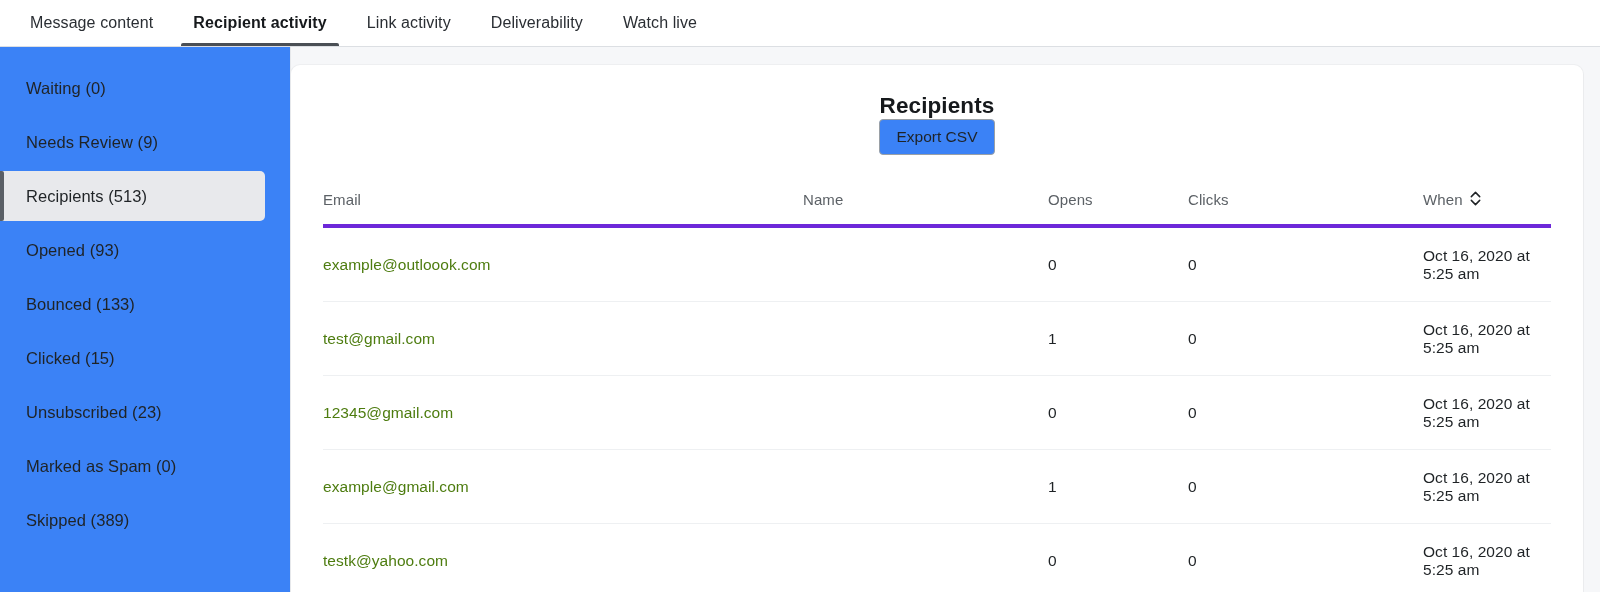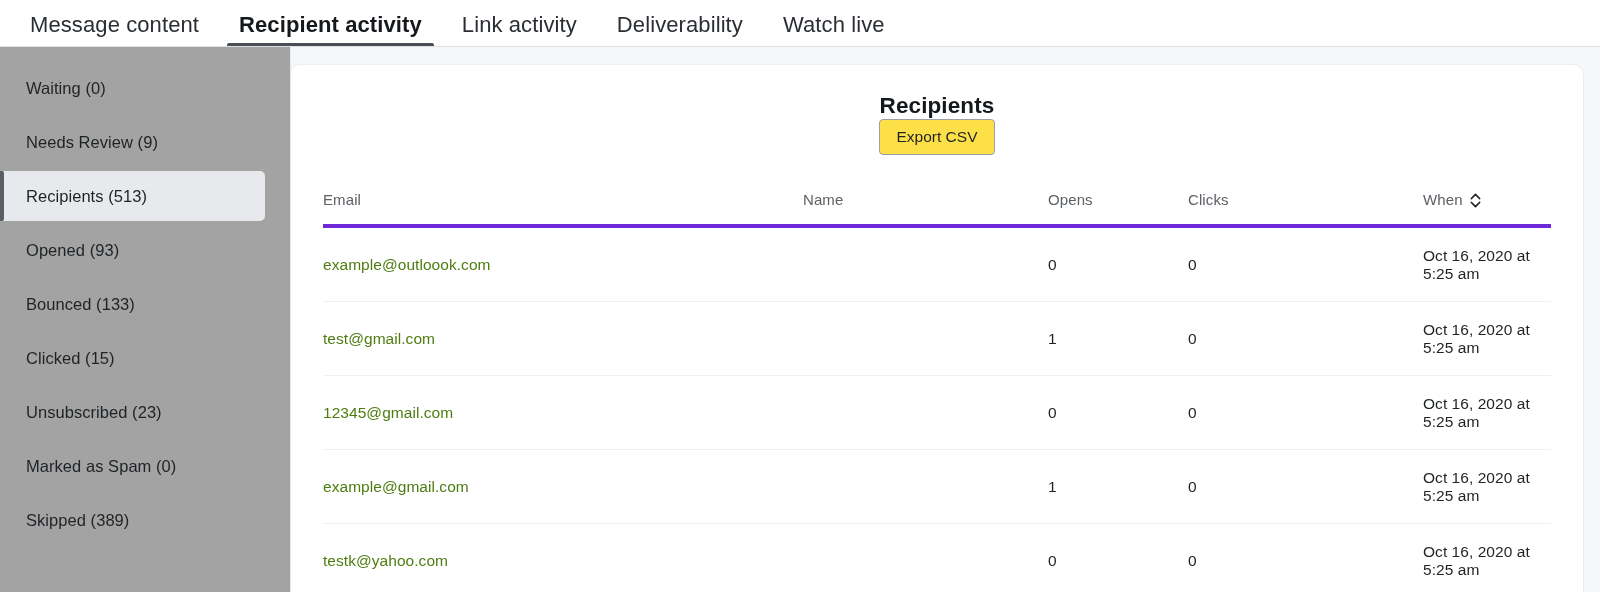--- a/index.html
+++ b/index.html
@@ -25,23 +25,23 @@
     display: flex;
     align-items: flex-start;
     padding-left: 10px;
     position: relative;
   }
 
   .tab {
     position: relative;
     height: 46px;
     display: flex;
-    align-items: flex-start;
+    align-items: center;
     padding: 12px 20px;
-    font-size: 22px;
+    font-size: 16px;
     color: #2a2e33;
     letter-spacing: 0.1px;
     cursor: pointer;
     white-space: nowrap;
   }
 
   .tab.active {
     font-weight: bold;
     color: #16191c;
   }
@@ -61,21 +61,21 @@
   .page {
     display: flex;
     height: 545px;
     background: #f6f7f9;
   }
 
   
   .sidebar {
     width: 291px;
     flex: 0 0 291px;
-    background: #a3a3a3;
+    background: #3b82f6;
     border-right: 1px solid #e6e8eb;
     padding-top: 12px;
     position: relative;
   }
 
   .side-item {
     position: relative;
     height: 50px;
     display: flex;
     align-items: center;
@@ -131,21 +131,21 @@
     font-size: 22.5px;
     font-weight: bold;
     color: #16191c;
     letter-spacing: 0.1px;
   }
 
   .export-btn {
     font-family: "Liberation Sans", sans-serif;
     font-size: 15.5px;
     color: #1f2326;
-    background: #fde047;
+    background: #3b82f6;
     border: 1px solid #9aa0a6;
     border-radius: 4px;
     padding: 9px 17px;
     cursor: pointer;
     line-height: 1;
   }
 
   
   .table {
     width: 100%;
@@ -180,21 +180,21 @@
 
   .email-link {
     color: #4d7c0f;
     text-decoration: none;
     cursor: pointer;
     font-size: 15.5px;
   }
 
   .when-head {
     display: inline-flex;
-    align-items: flex-end;
+    align-items: flex-start;
     gap: 7px;
     cursor: pointer;
   }
 
   .sort-icon {
     display: inline-block;
     width: 11px;
     height: 15px;
     flex: 0 0 11px;
   }

